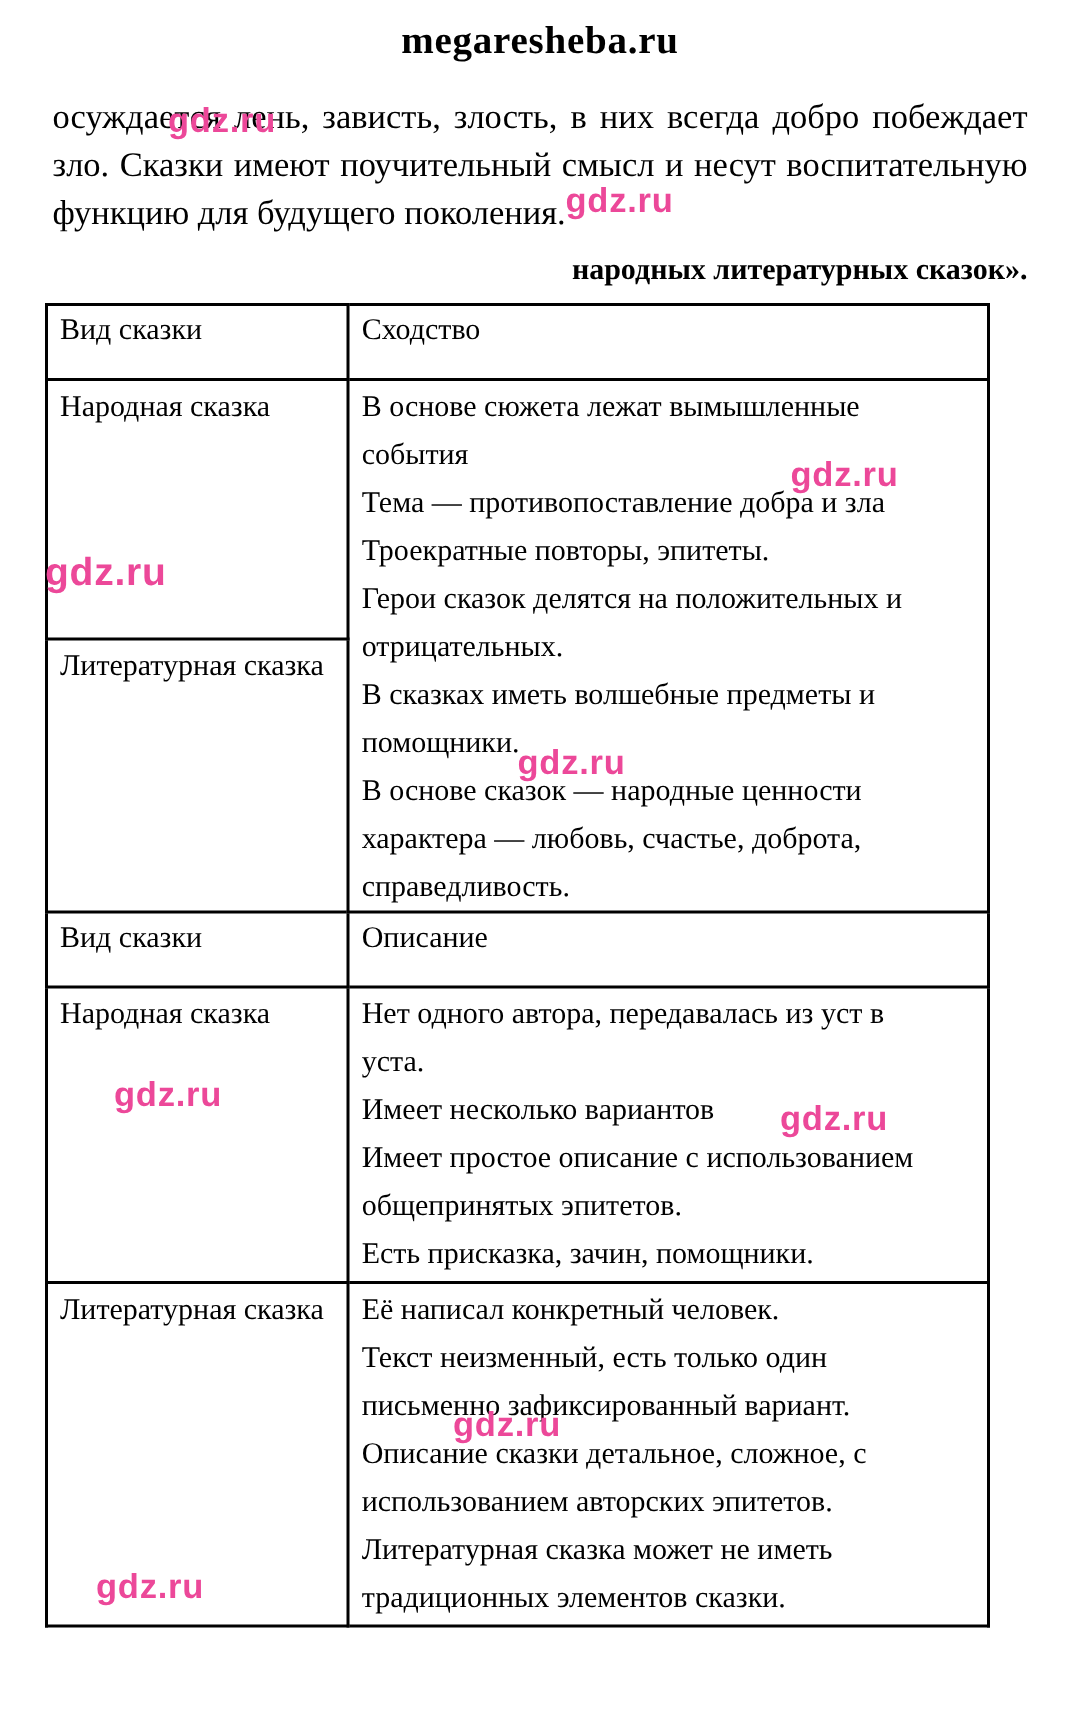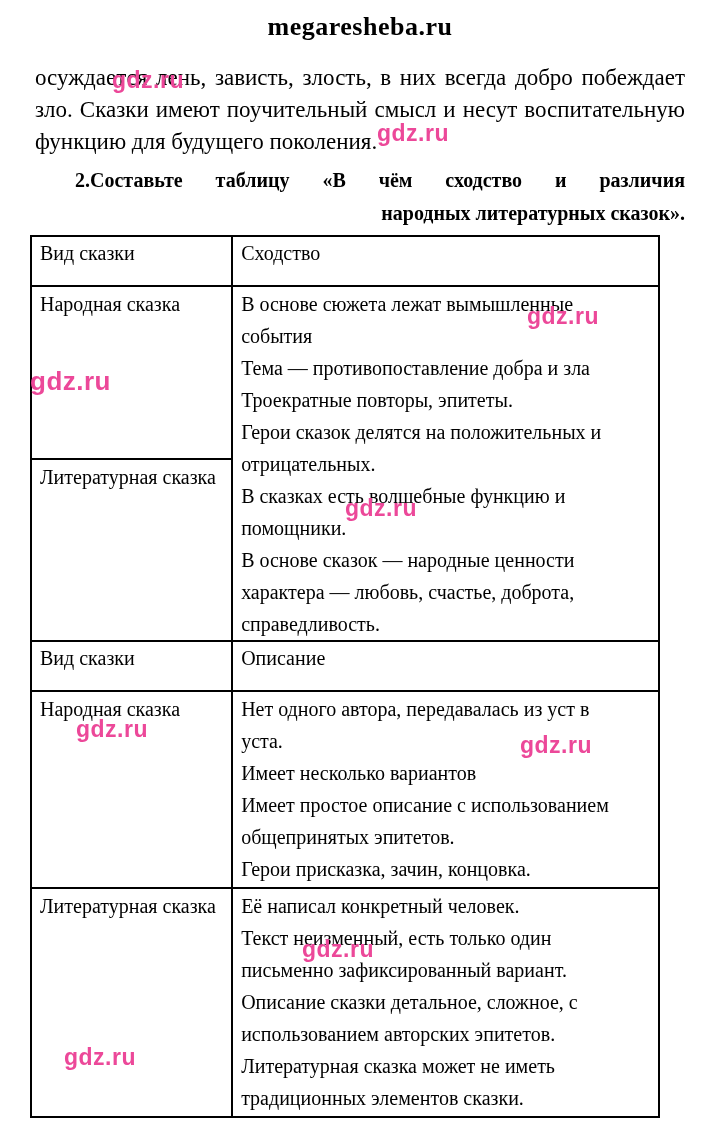--- a/index.html
+++ b/index.html
@@ -76,55 +76,54 @@
 </head>
 <body>
 
 <div class="page">
 
   <div class="site-header">megaresheba.ru</div>
 
   <p class="intro-paragraph">осуждается лень, зависть, злость, в них всегда добро побеждает зло. Сказки имеют поучительный смысл и несут воспитательную функцию для будущего поколения.</p>
 
   <div class="task">
-    <div class="task-line1">2.Составьте таблицу «В чём сходство и различия</div>
     <div class="task-line2">народных литературных сказок».</div>
   </div>
 
   <table class="comparison-table">
     <tbody>
         <tr class="r-head">
       <td class="c1">Вид сказки</td>
       <td class="c2">Сходство</td>
     </tr>
     <tr class="r-sub">
       <td class="c1">Народная сказка</td>
       <td class="c2" rowspan="2">
         <p class="cell-par">В основе сюжета лежат вымышленные события</p>
         <p class="cell-par">Тема — противопоставление добра и зла</p>
         <p class="cell-par">Троекратные повторы, эпитеты.</p>
         <p class="cell-par">Герои сказок делятся на положительных и отрицательных.</p>
-        <p class="cell-par">В сказках есть волшебные функцию и помощники.</p>
+        <p class="cell-par">В сказках иметь волшебные предметы и помощники.</p>
         <p class="cell-par">В основе сказок — народные ценности характера — любовь, счастье, доброта, справедливость.</p>
       </td>
     </tr>
     <tr>
       <td class="c1">Литературная сказка</td>
     </tr>
     <tr class="r-head">
       <td class="c1">Вид сказки</td>
       <td class="c2">Описание</td>
     </tr>
     <tr>
       <td class="c1">Народная сказка</td>
       <td class="c2">
         <p class="cell-par">Нет одного автора, передавалась из уст в уста.</p>
         <p class="cell-par">Имеет несколько вариантов</p>
         <p class="cell-par">Имеет простое описание с использованием общепринятых эпитетов.</p>
-        <p class="cell-par">Герои присказка, зачин, концовка.</p>
+        <p class="cell-par">Есть присказка, зачин, помощники.</p>
       </td>
     </tr>
     <tr>
       <td class="c1">Литературная сказка</td>
       <td class="c2">
         <p class="cell-par">Её написал конкретный человек.</p>
         <p class="cell-par">Текст неизменный, есть только один письменно зафиксированный вариант.</p>
         <p class="cell-par">Описание сказки детальное, сложное, с использованием авторских эпитетов.</p>
         <p class="cell-par">Литературная сказка может не иметь традиционных элементов сказки.</p>
       </td>

